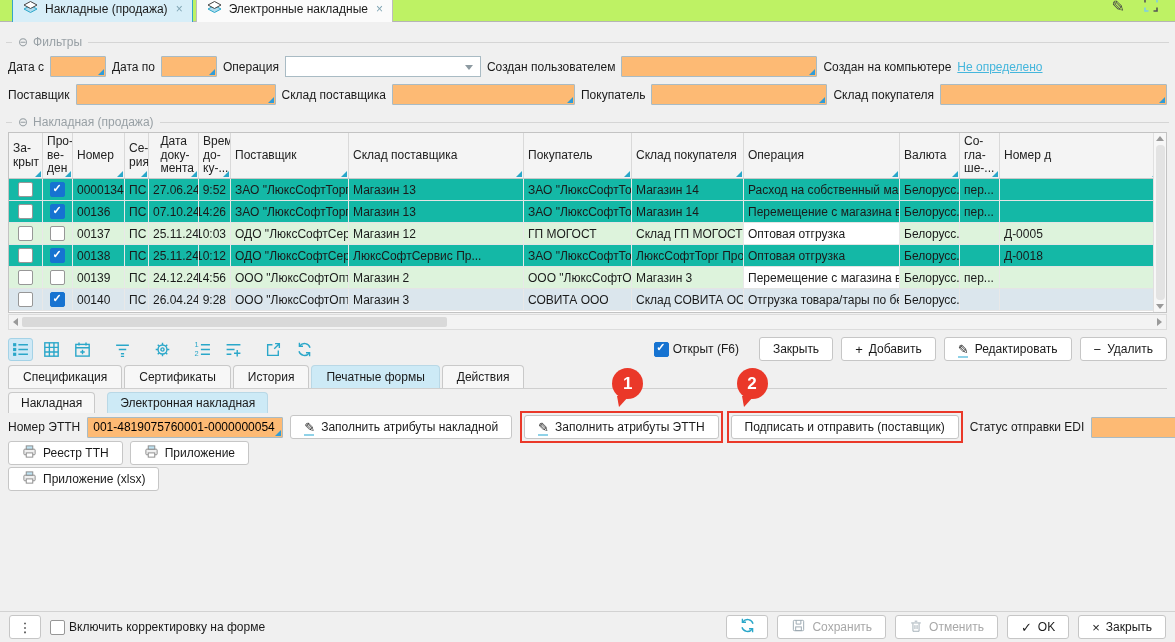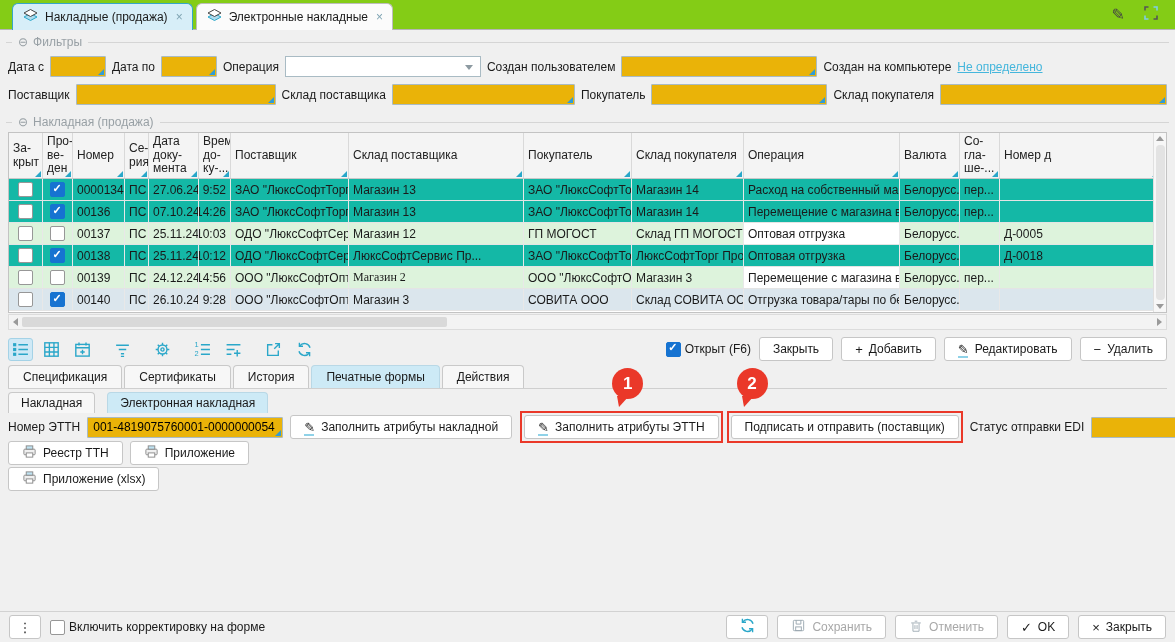--- a/index.html
+++ b/index.html
@@ -1,21 +1,21 @@
 <!DOCTYPE html>
 <html><head>
 <meta charset="utf-8">
 <style>
   html,body{margin:0;padding:0;background:#e8e8e8;}
   .app{position:relative;width:1175px;height:642px;background:#f0f0f0;overflow:hidden;
        font-family:"Liberation Sans",sans-serif;font-size:12px;color:#1a1a1a;}
 
   
-  .tabbar{position:absolute;top:0;left:0;right:0;height:30px;border-bottom:1px solid #b5b5b5;
-          display:flex;align-items:flex-end;padding-left:12px;box-sizing:border-box;background:#84cc16;}
+  .tabbar{position:absolute;top:0;left:0;right:0;height:22px;border-bottom:1px solid #b5b5b5;
+          display:flex;align-items:flex-end;padding-left:12px;box-sizing:border-box;background:#bef264;}
   #windowTabs{display:flex;align-items:flex-end;}
   .wtab{display:flex;align-items:center;gap:6px;height:26px;padding:0 9px;margin-right:3px;
         border:1px solid #bdbdbd;border-bottom:none;border-radius:6px 6px 0 0;background:#fbfbfb;
         position:relative;top:1px;white-space:nowrap;cursor:default;}
   .wtab.active{background:#d7eef8;border-color:#35a6c8;z-index:2;}
   .wtab-close{color:#7fa4b3;font-size:12px;margin-left:2px;}
   .tabbar-icons{margin-left:auto;display:flex;gap:18px;align-items:center;padding:0 16px 5px 0;}
   .pen-big{font-size:16px;color:#444;line-height:1;}
 
   
@@ -25,21 +25,21 @@
   .collapse-glyph{color:#98a0a5;font-size:12px;}
 
   
   .frow{display:flex;align-items:center;gap:6px;padding:0 2px;}
   .frow1{margin-top:13px;}
   .frow2{margin-top:7px;}
   .flabel{white-space:nowrap;}
   .inpw{position:relative;display:inline-block;}
   .inpw::after{content:"";position:absolute;right:2px;bottom:2px;border-style:solid;
                border-width:0 0 6px 6px;border-color:transparent transparent #2f9cd8 transparent;}
-  input.raw{height:21px;border:1px solid #a9bbc4;background:#eab308;box-sizing:border-box;
+  input.raw{height:21px;border:1px solid #a9bbc4;background:#fdba74;box-sizing:border-box;
             font:inherit;padding:0 5px;outline:none;border-radius:1px;}
   .combo{position:relative;height:21px;border:1px solid #a9bbc4;background:#fff;box-sizing:border-box;}
   .combo .chev{position:absolute;right:7px;top:8px;width:0;height:0;border-left:4px solid transparent;
                border-right:4px solid transparent;border-top:5px solid #8d9aa1;}
   .linktext{color:#45b6dc;text-decoration:underline;white-space:nowrap;cursor:pointer;}
 
   
   .table{position:absolute;left:8px;right:8px;top:132px;height:181px;border:1px solid #c3c3c3;
          background:#fff;overflow:hidden;box-sizing:border-box;}
   .thead{display:flex;height:46px;background:#f4f4f4;border-bottom:1px solid #c9c9c9;box-sizing:border-box;}
@@ -77,21 +77,21 @@
   .tico.active{background:#cfe9f6;border:1px solid #a4d2e6;}
   .tico.gap{margin-left:9px;}
   .tb-right{margin-left:auto;display:flex;align-items:center;gap:8px;}
   .btn{height:24px;display:inline-flex;align-items:center;justify-content:center;gap:6px;padding:0 13px;
        background:#fff;border:1px solid #c6c6c6;border-radius:3px;font:inherit;color:#1a1a1a;
        white-space:nowrap;cursor:pointer;box-sizing:border-box;}
   .btn.disabled{color:#a8a8a8;}
   .glyph{font-size:13px;line-height:1;}
   .pen{position:relative;font-size:13px;line-height:1;color:#222;}
   .pen::after{content:"";position:absolute;left:0;right:1px;bottom:-2px;height:2px;background:#8fd2e8;}
-  .cbrow{display:flex;align-items:center;gap:4px;margin-right:0;}
+  .cbrow{display:flex;align-items:center;gap:4px;margin-right:12px;}
 
   
   .dtabs{position:absolute;left:8px;right:8px;top:364px;height:24px;border-bottom:1px solid #cfcfcf;
          display:flex;align-items:flex-end;}
   .dtab{padding:4px 14px 4px;border:1px solid #c9c9c9;border-bottom:none;border-radius:4px 4px 0 0;
         background:#f7f7f7;margin-right:2px;white-space:nowrap;cursor:pointer;}
   .dtab.active{background:#cdeaf6;border-color:#b9d8e6;}
   .ftabs{position:absolute;left:8px;top:391px;height:22px;display:flex;align-items:flex-end;}
   .ftab{padding:3px 12px;border:1px solid #c9c9c9;border-bottom:none;border-radius:4px 4px 0 0;
         background:#f7f7f7;margin-right:12px;white-space:nowrap;cursor:pointer;}
@@ -192,21 +192,21 @@
     <div style="margin-right:13px;overflow:hidden;">
       <div class="thead" id="gridHead">
           <div class="th" style="width: 34px;"><span>За-
 крыт</span></div>
           <div class="th" style="width: 30px;"><span>Про-
 ве-
 ден</span></div>
           <div class="th" style="width: 52px;"><span>Номер</span></div>
           <div class="th" style="width: 24px;"><span>Се-
 рия</span></div>
-          <div class="th" style="width: 50px;"><span>Дата
+          <div class="th" style="width: 50px; justify-content: flex-end;"><span>Дата
 доку-
 мента</span></div>
           <div class="th" style="width: 32px;"><span>Время
 до-
 ку-...</span></div>
           <div class="th" style="width: 118px;"><span>Поставщик</span></div>
           <div class="th" style="width: 175px;"><span>Склад поставщика</span></div>
           <div class="th" style="width: 108px;"><span>Покупатель</span></div>
           <div class="th" style="width: 112px;"><span>Склад покупателя</span></div>
           <div class="th" style="width: 156px;"><span>Операция</span></div>
@@ -302,38 +302,38 @@
               <span class="cb"></span>
             </div>
             <div class="td cbc" style="width: 30px;">
               <span class="cb"></span>
             </div>
             <div class="td" style="width: 52px;">00139</div>
             <div class="td" style="width: 24px;">ПС</div>
             <div class="td" style="width: 50px;">24.12.24</div>
             <div class="td right" style="width: 32px;">14:56</div>
             <div class="td" style="width: 118px;">ООО "ЛюксСофтОпт"</div>
-            <div class="td" style="width: 175px; font-family: Liberation Serif, serif;">Магазин 2</div>
+            <div class="td" style="width: 175px;">Магазин 2</div>
             <div class="td" style="width: 108px;">ООО "ЛюксСофтОпт"</div>
             <div class="td" style="width: 112px;">Магазин 3</div>
             <div class="td opwhite" style="width: 156px;">Перемещение с магазина в мага...</div>
             <div class="td" style="width: 60px;">Белорусс...</div>
             <div class="td" style="width: 40px;">пер...</div>
             <div class="td" style="width: 160px;"></div>
           </div>
           <div class="tr selected">
             <div class="td cbc" style="width: 34px;">
               <span class="cb"></span>
             </div>
             <div class="td cbc" style="width: 30px;">
               <span class="cb checked"></span>
             </div>
             <div class="td" style="width: 52px;">00140</div>
             <div class="td" style="width: 24px;">ПС</div>
-            <div class="td" style="width: 50px;">26.10.24</div>
+            <div class="td" style="width: 50px;">26.04.24</div>
             <div class="td right" style="width: 32px;">9:28</div>
             <div class="td" style="width: 118px;">ООО "ЛюксСофтОпт"</div>
             <div class="td" style="width: 175px;">Магазин 3</div>
             <div class="td" style="width: 108px;">СОВИТА ООО</div>
             <div class="td" style="width: 112px;">Склад СОВИТА ООО</div>
             <div class="td" style="width: 156px;">Отгрузка товара/тары по безнал...</div>
             <div class="td" style="width: 60px;">Белорусс...</div>
             <div class="td" style="width: 40px;"></div>
             <div class="td" style="width: 160px;"></div>
           </div>

